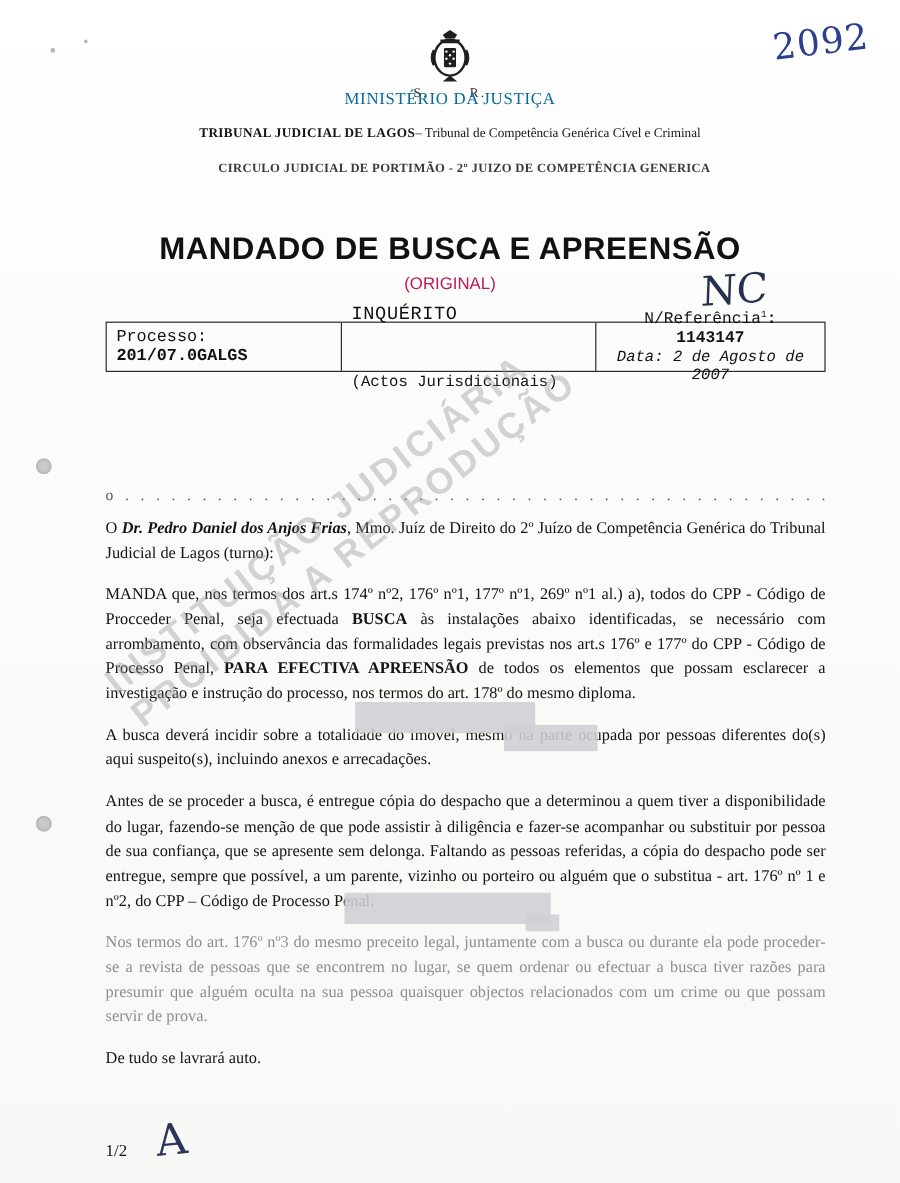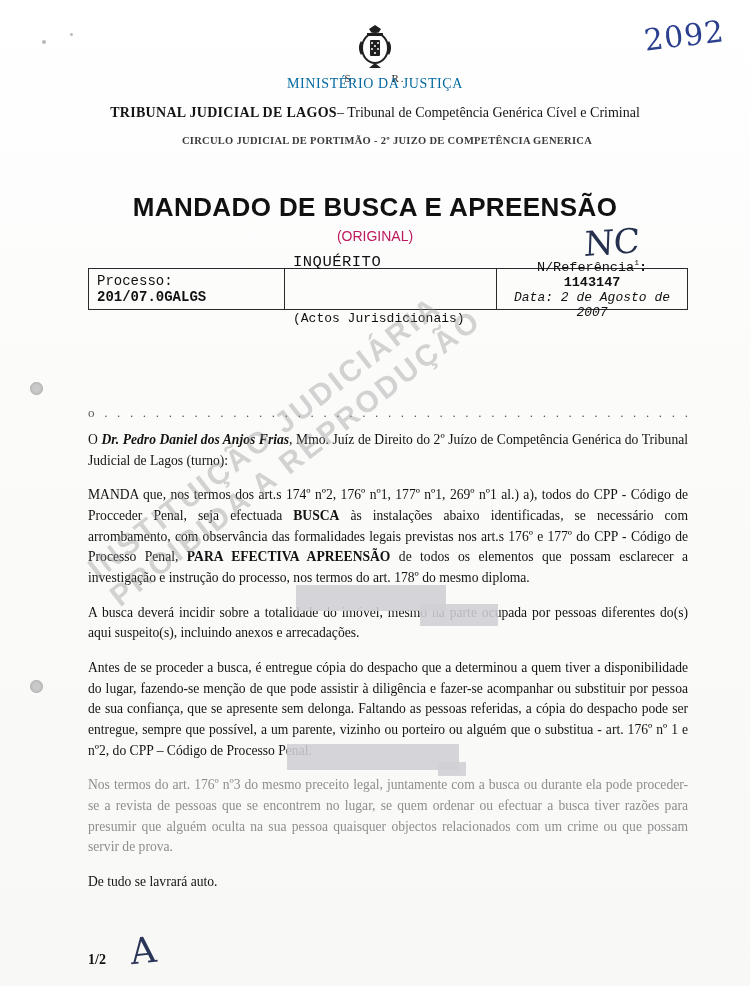--- a/index.html
+++ b/index.html
@@ -75,21 +75,21 @@
     text-align: center;
     font-size: 14px;
     letter-spacing: 0.6px;
     color: #0369a1;
   }
   .court-line {
     position: absolute;
     left: 0; right: 0;
     top: 105px;
     text-align: center;
-    font-size: 14px;
+    font-size: 11px;
     color: #141414;
   }
   .court-line .bold {
     font-weight: bold;
     letter-spacing: 0.3px;
   }
   .circle-line {
     position: absolute;
     left: 0; right: 0;
     top: 135px;
@@ -245,21 +245,21 @@
   .r2 { left: 420px; top: 604px; width: 78px; height: 22px; }
   .r3 { left: 287px; top: 744px; width: 172px; height: 26px; }
   .r4 { left: 438px; top: 762px; width: 28px; height: 14px; }
 
   
   .page-num {
     position: absolute;
     left: 88px;
     top: 952px;
     font-size: 14px;
-    font-weight: bold;
+    font-weight: normal;
     color: #111;
   }
   .footer-sig {
     position: absolute;
     left: 130px;
     top: 930px;
     font-family: "DejaVu Serif", serif;
     font-size: 36px;
     color: #2a3557;
     transform: rotate(-6deg);

